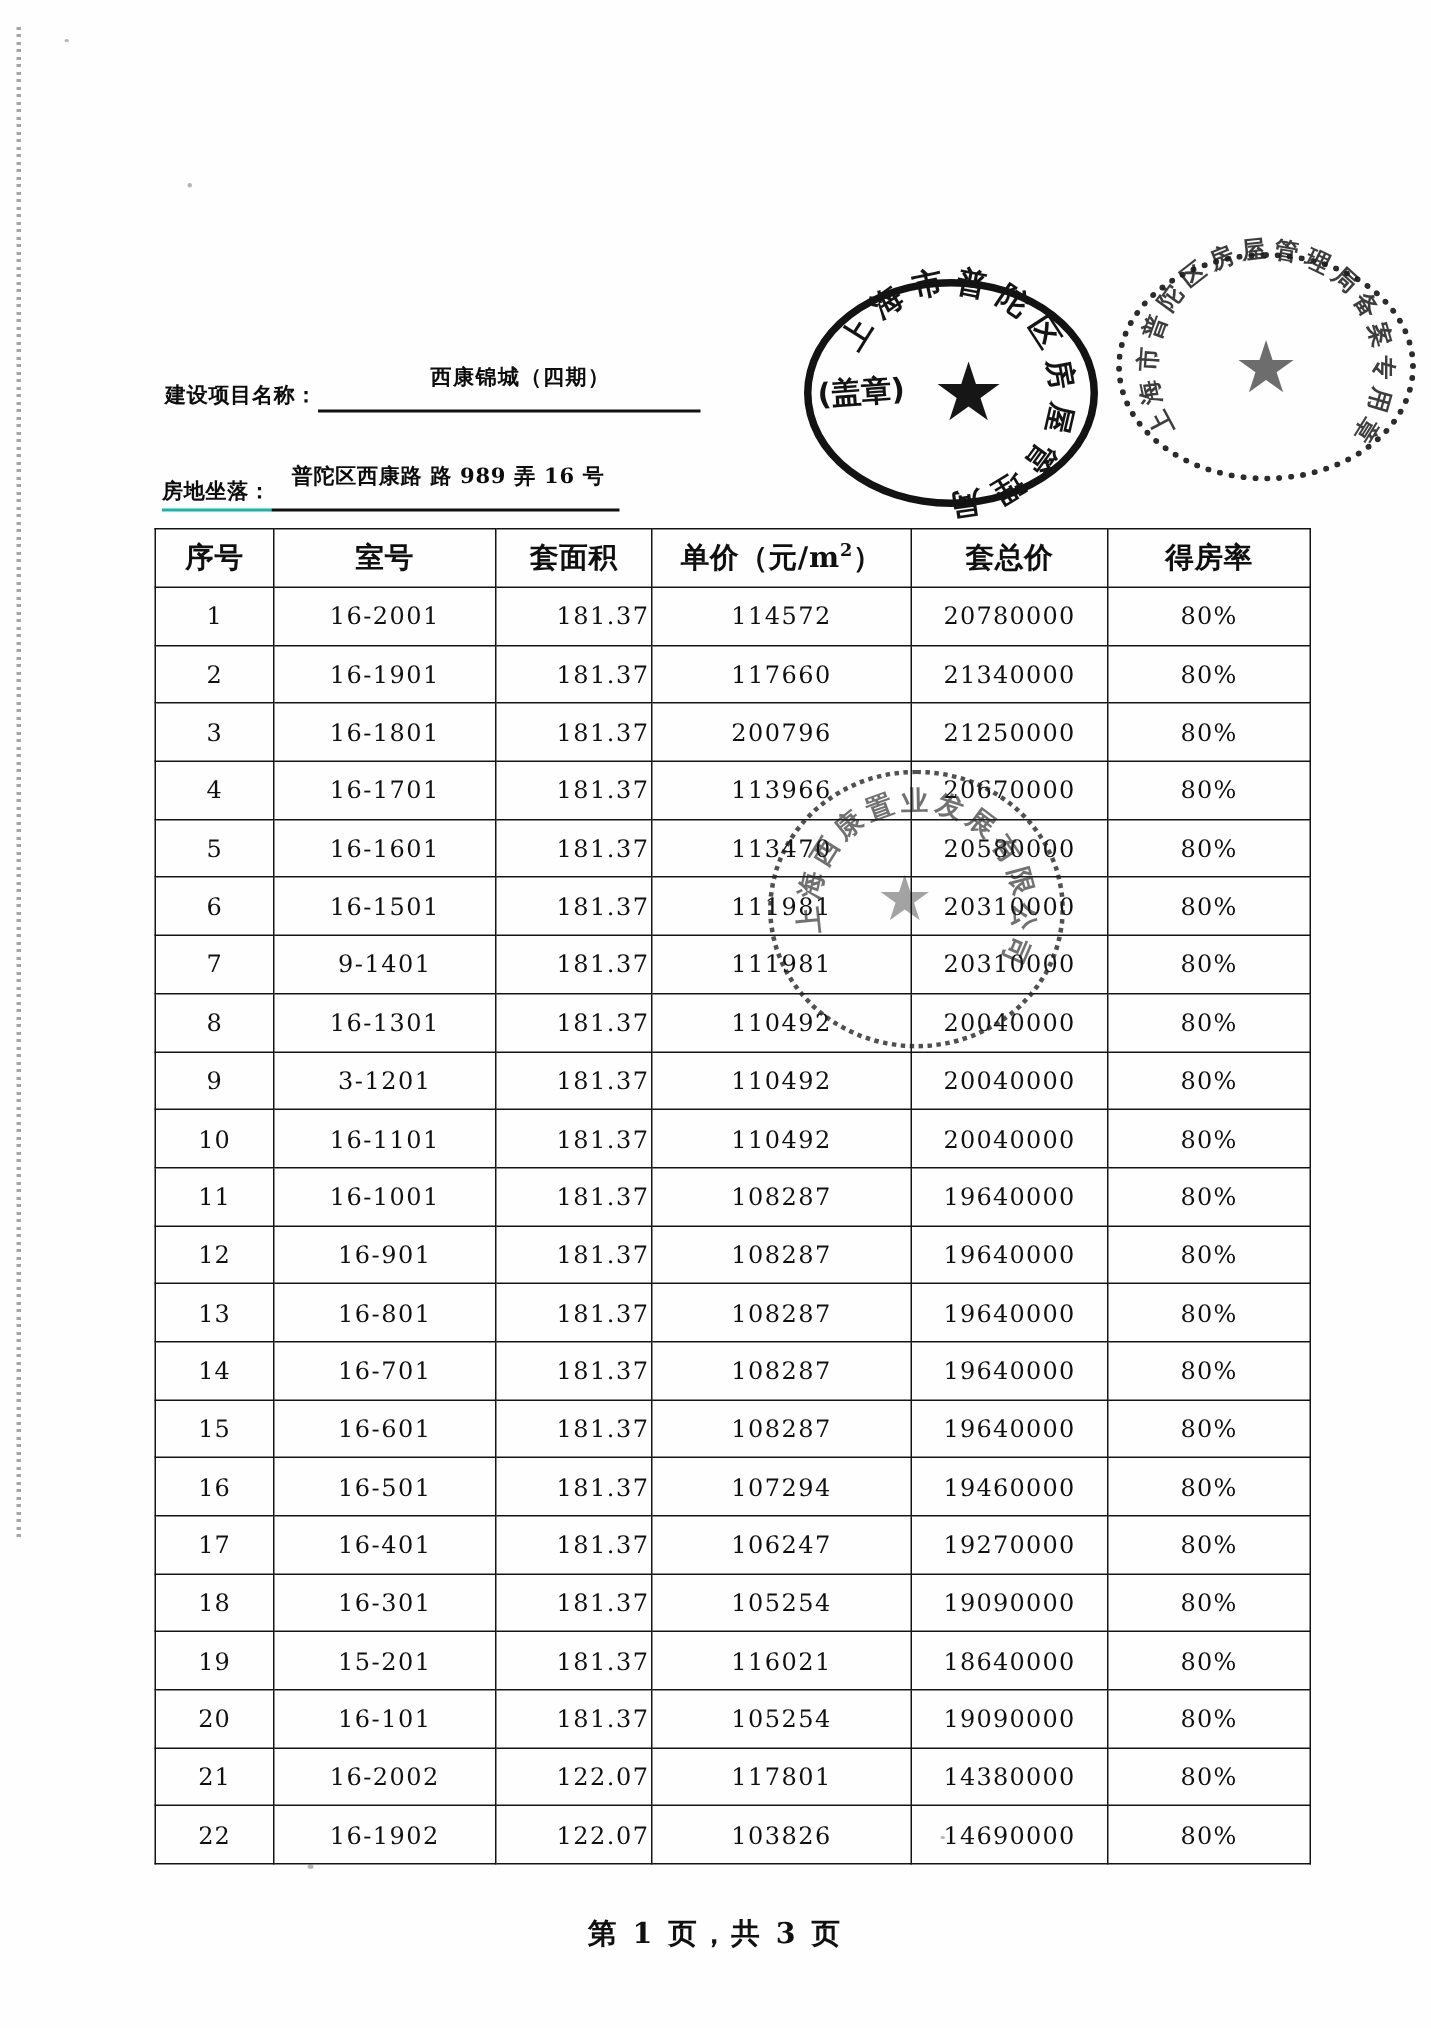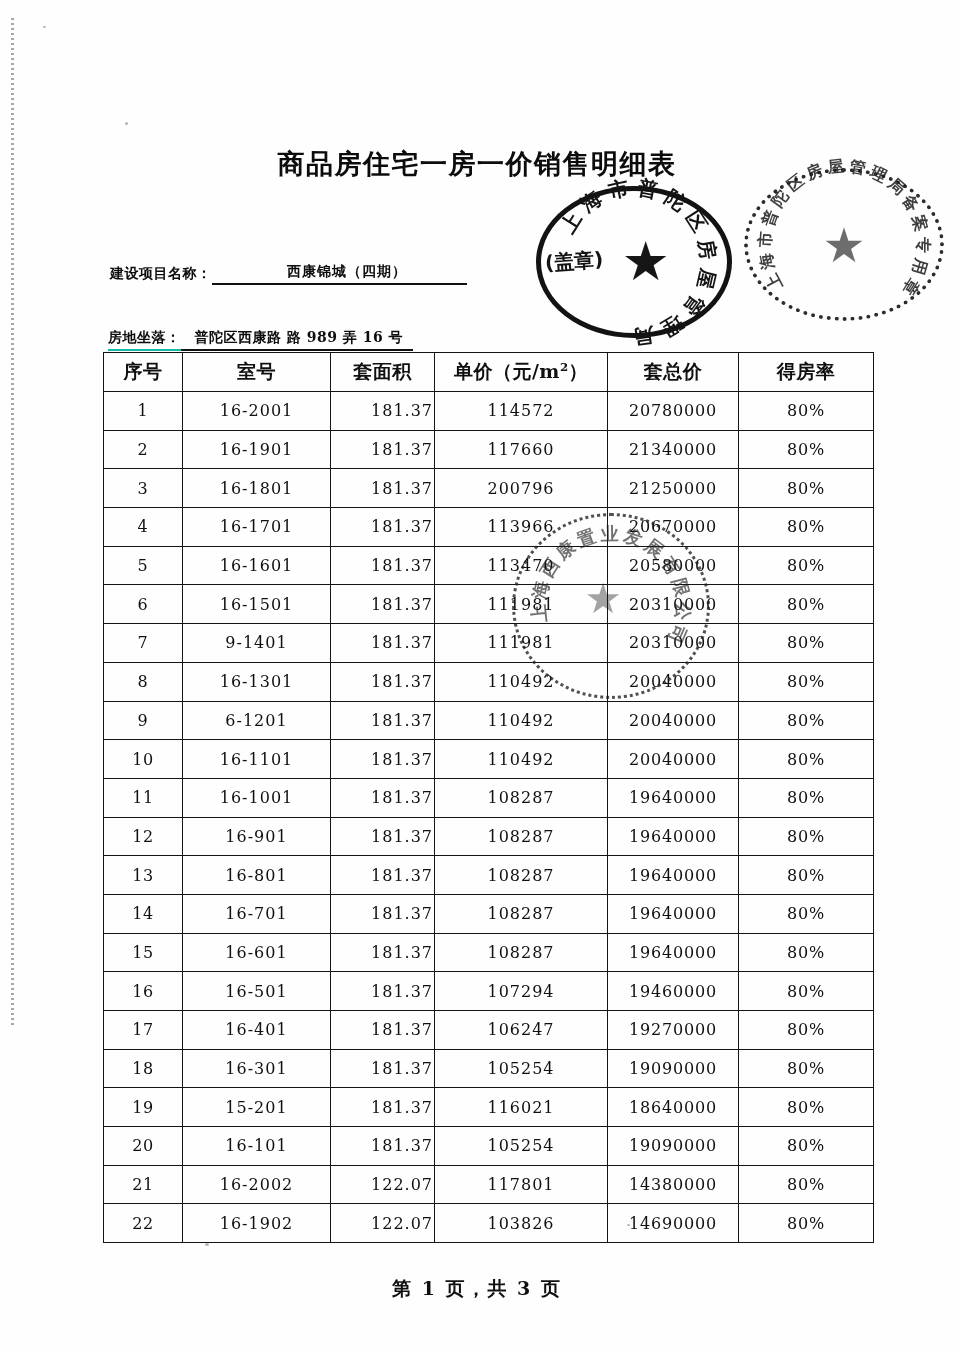--- a/index.html
+++ b/index.html
@@ -63,23 +63,22 @@
     text-align: center;
   }
   .field-row.project { left: 110px; top: 243px; }
   .field-row.address { left: 108px; top: 309px; }
 
   .field-label { padding-bottom: 2px; letter-spacing: 0.5px; }
   .field-label.u { border-bottom: 2px solid #14b8a6; padding-bottom: 2px; }
 
   .field-value {
     border-bottom: 2px solid #111;
-    padding: 0 10px 2px 22px;
+    padding: 0 10px 12px 22px;
     letter-spacing: 1px;
-    margin-top: 20px;
   }
   .field-value.project-val { min-width: 255px; padding-left: 26px; }
   .field-value.address-val { padding-left: 14px; letter-spacing: 0.5px; }
 
   
   table.price-table {
     position: absolute;
     left: 103px;
     top: 352px;
     width: 770px;
@@ -217,21 +216,20 @@
 <body>
 
 <div id="page">
 
   <div class="scan-edge-left"></div>
   <div class="scan-speck" style="left:125px;top:122px;width:3px;height:3px;"></div>
   <div class="scan-speck" style="left:205px;top:1243px;width:4px;height:3px;"></div>
   <div class="scan-speck" style="left:43px;top:26px;width:3px;height:2px;"></div>
   <div class="scan-speck" style="left:627px;top:1224px;width:3px;height:2px;"></div>
 
-  <div class="doc-title">商品房住宅一房一价销售明细表</div>
 
   <div class="field-row project">
     <span class="field-label">建设项目名称：</span>
     <span class="field-value project-val">西康锦城（四期）</span>
   </div>
 
   <div class="field-row address">
     <span class="field-label u">房地坐落：</span>
     <span class="field-value address-val">普陀区西康路 路 989 弄 16 号</span>
   </div>
@@ -315,21 +313,21 @@
         <tr>
           <td class="c-seq">8</td>
           <td class="c-unit">16-1301</td>
           <td class="c-area">181.37</td>
           <td class="c-price">110492</td>
           <td class="c-total">20040000</td>
           <td class="c-rate">80%</td>
         </tr>
         <tr>
           <td class="c-seq">9</td>
-          <td class="c-unit">6-1201</td>
+          <td class="c-unit">3-1201</td>
           <td class="c-area">181.37</td>
           <td class="c-price">110492</td>
           <td class="c-total">20040000</td>
           <td class="c-rate">80%</td>
         </tr>
         <tr>
           <td class="c-seq">10</td>
           <td class="c-unit">16-1101</td>
           <td class="c-area">181.37</td>
           <td class="c-price">110492</td>

